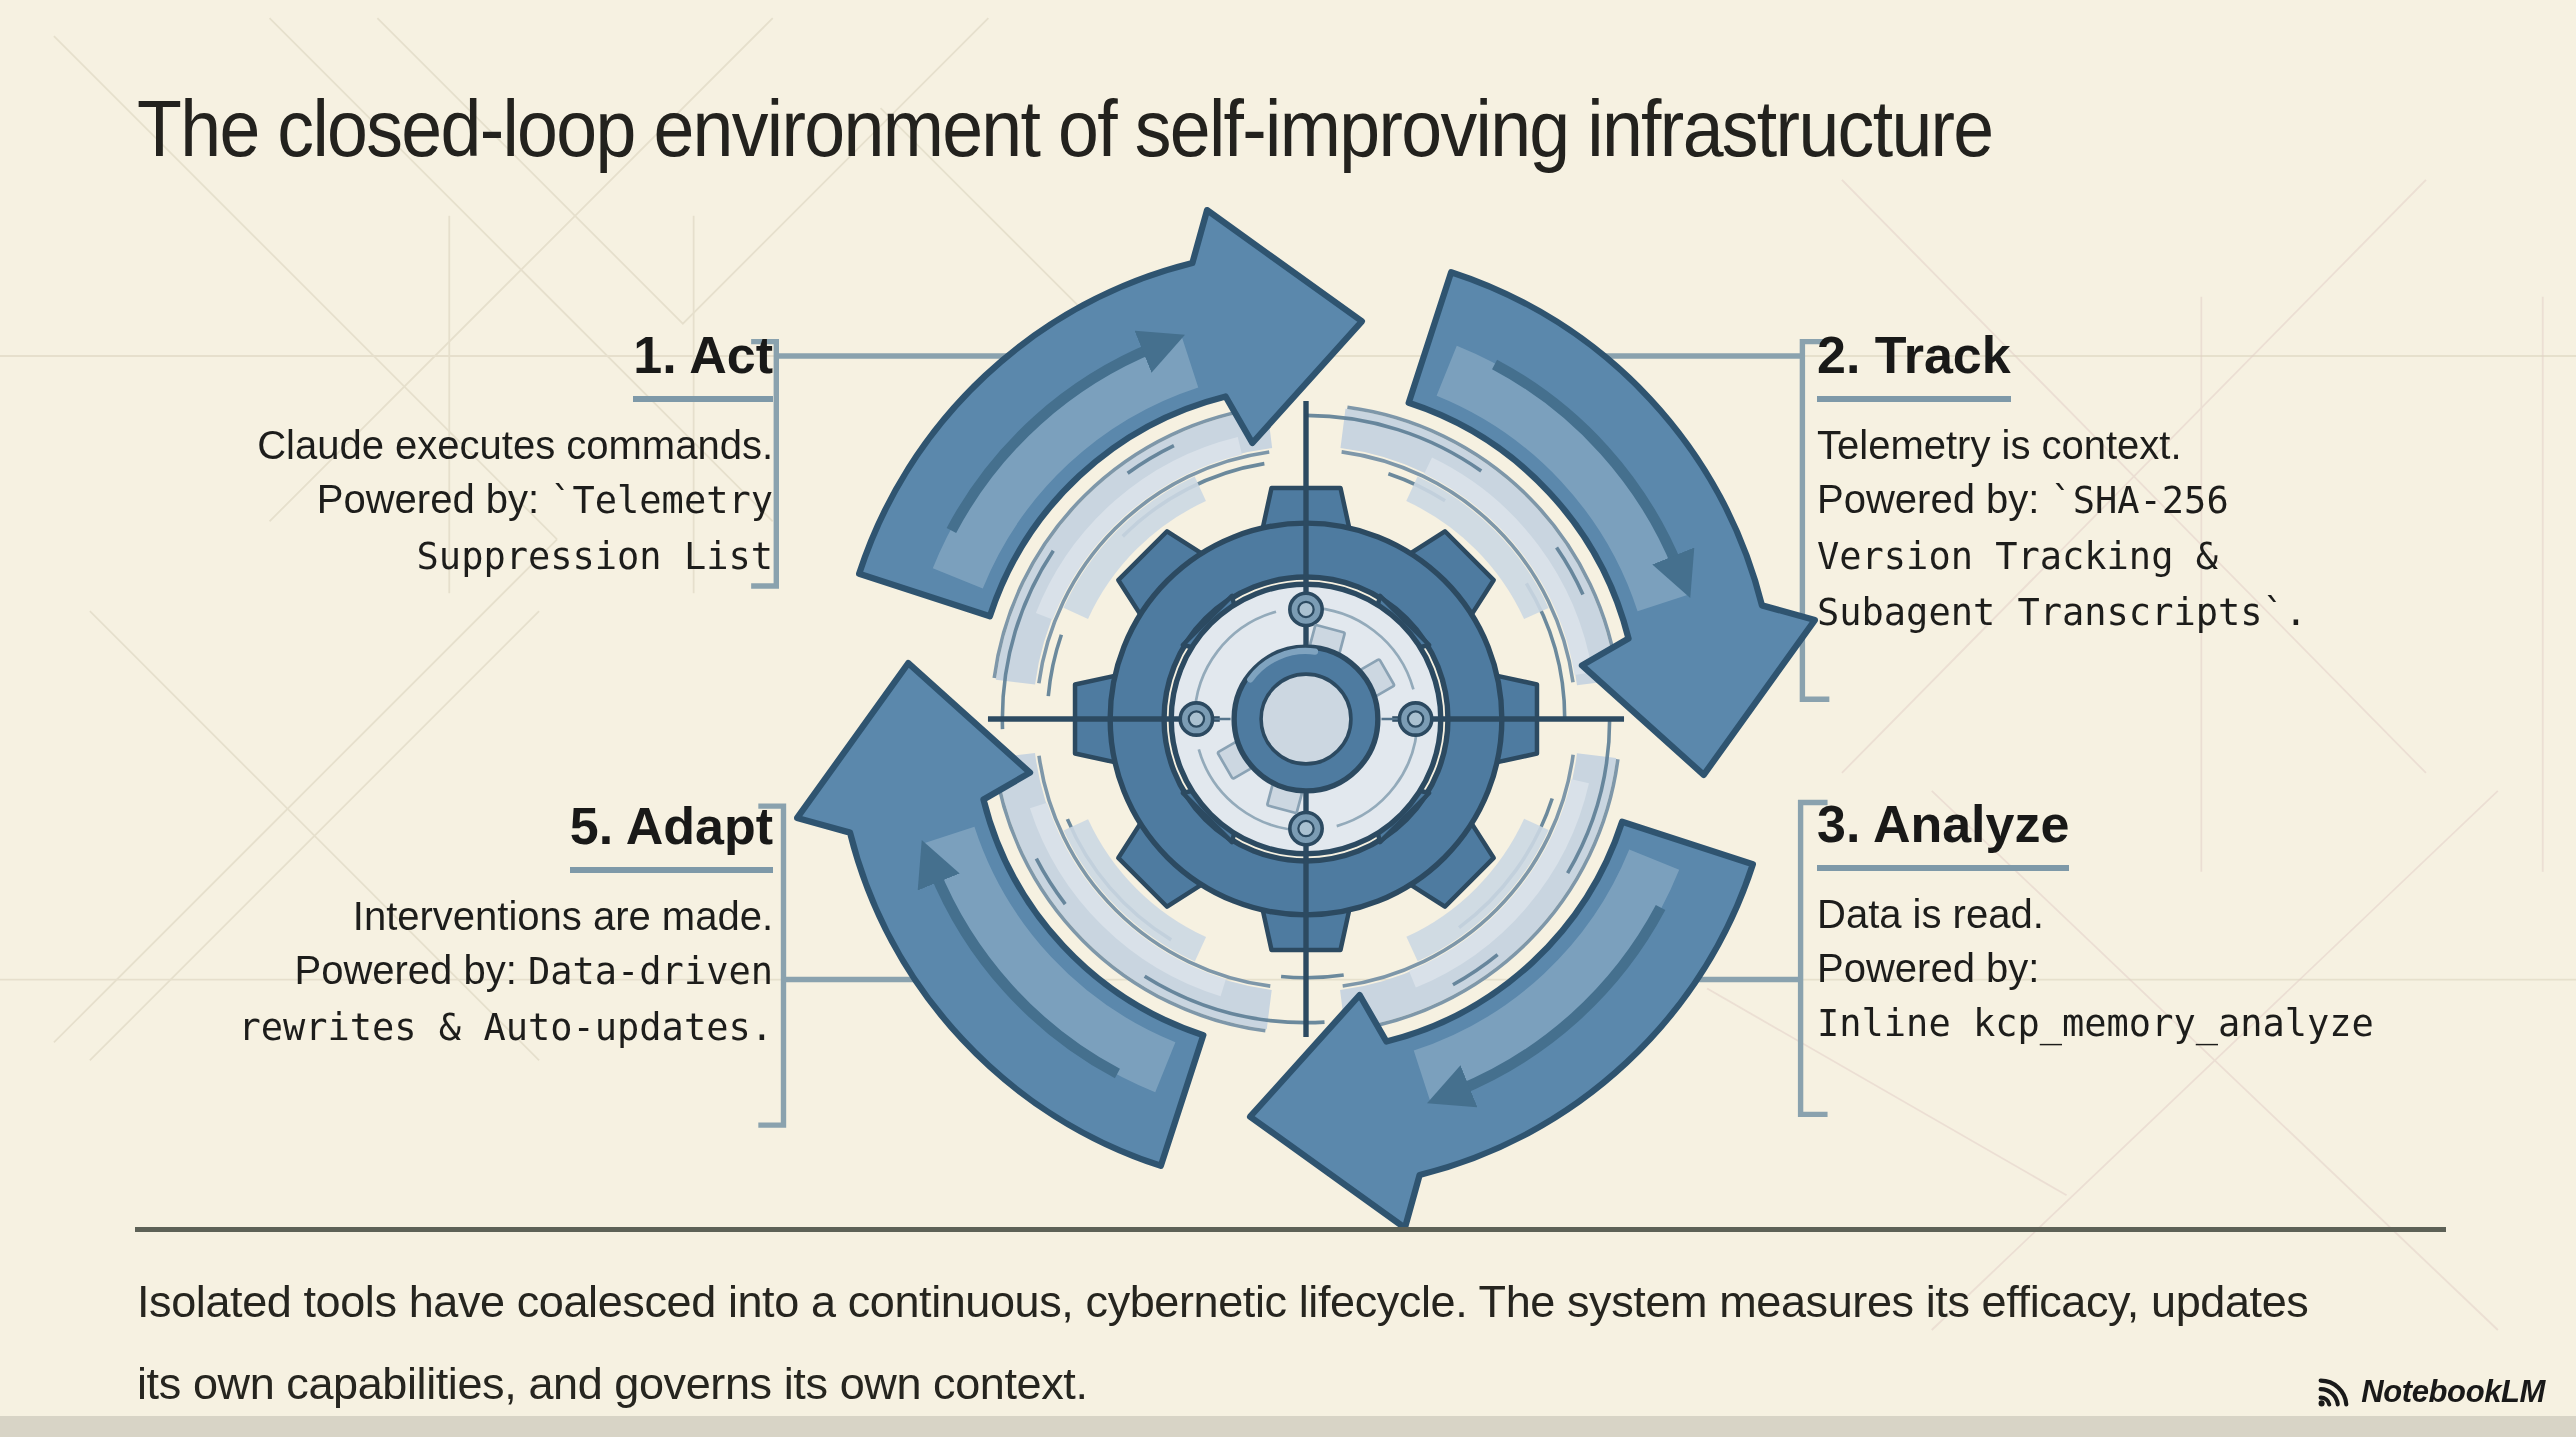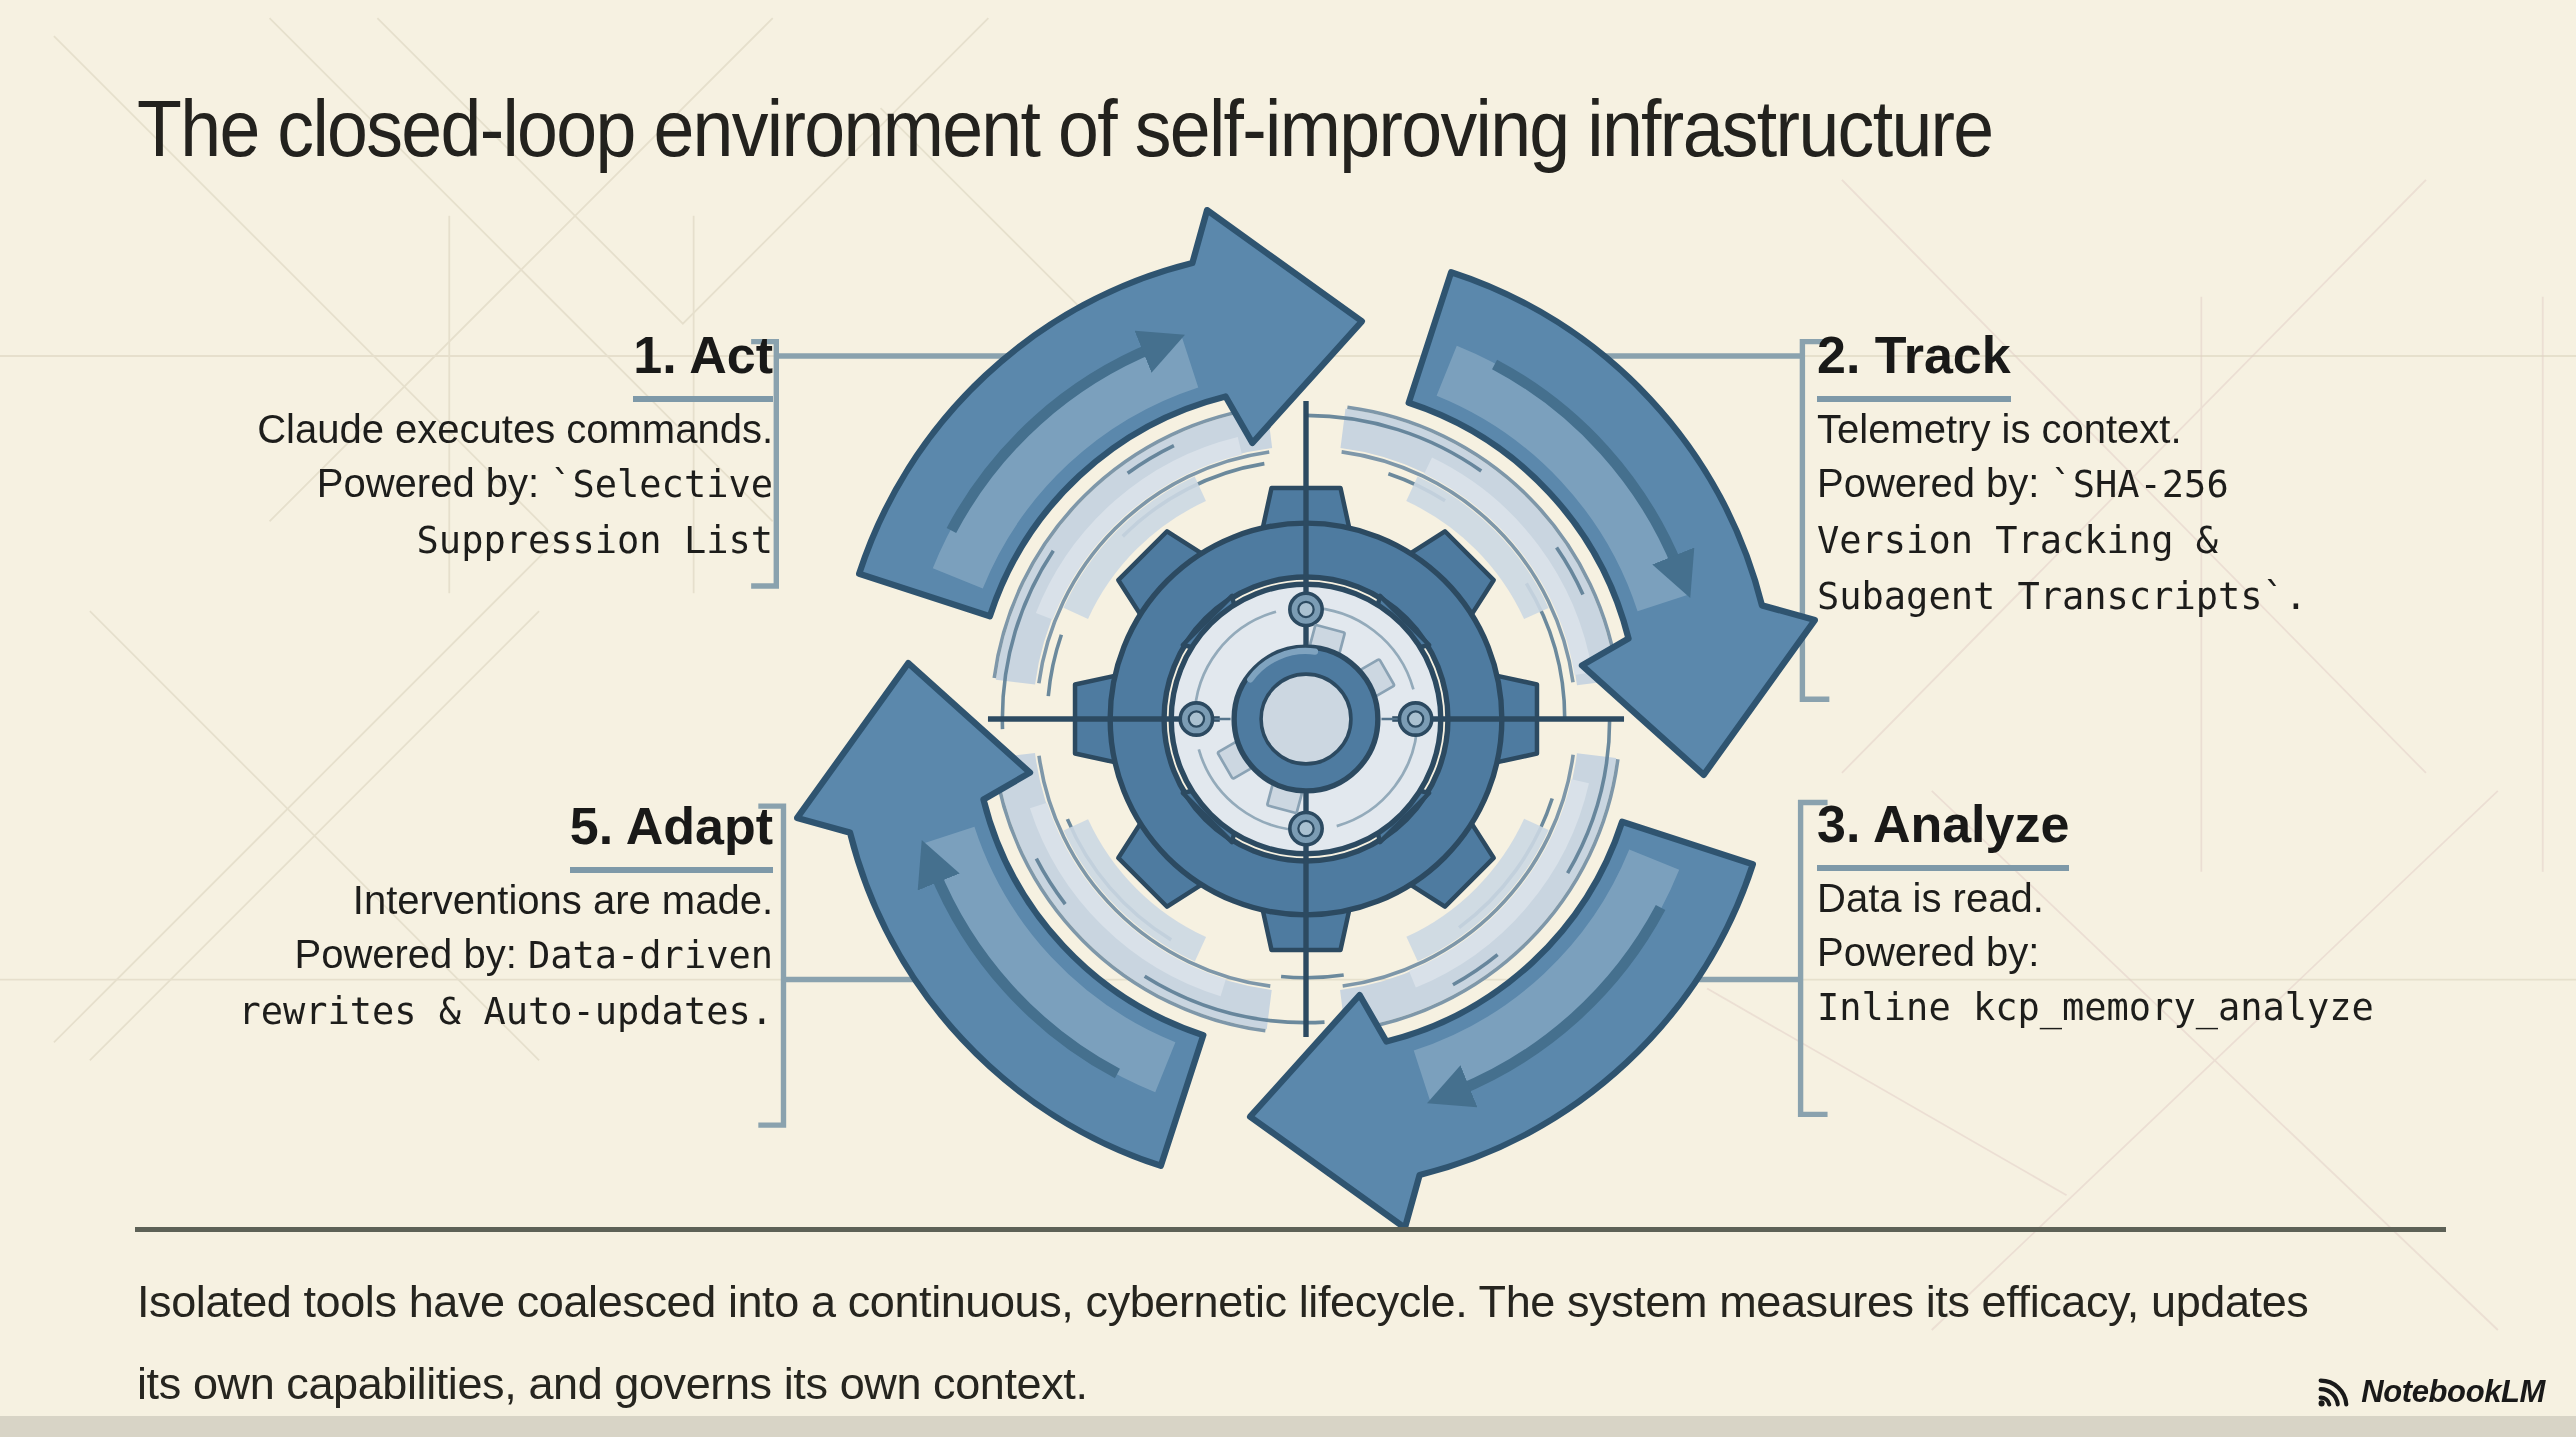--- a/index.html
+++ b/index.html
@@ -15,21 +15,21 @@
   
   .title{
     position:absolute;left:137px;top:83px;z-index:3;
     font-size:79px;font-weight:500;letter-spacing:-1.8px;color:#23221e;
     transform:scaleX(.93);transform-origin:left top;white-space:nowrap;
   }
   
   .step{position:absolute;z-index:3;}
   .step .head{font-size:52px;font-weight:bold;color:#191918;
     display:inline-block;border-bottom:6.3px solid #7e99a8;padding-bottom:10.8px;}
-  .step .body{font-size:40px;line-height:54px;color:#1d1d1b;}
+  .step .body{margin-top:16px;font-size:40px;line-height:54px;color:#1d1d1b;}
   .mono{font-family:"DejaVu Sans Mono","Liberation Mono",monospace;font-size:37px;}
   .right{text-align:right;}
   .step-act{top:325px;right:1803px;width:575px;}
   .step-track{top:325px;left:1817px;width:629px;}
   .step-adapt{top:796px;right:1803px;width:593px;}
   .step-analyze{top:794px;left:1817px;width:629px;}
   
   .divider{position:absolute;left:135px;top:1227px;width:2311px;height:4.5px;background:#5d6156;z-index:3;}
   .caption{
     position:absolute;left:137px;top:1261px;width:2201px;z-index:3;
@@ -185,21 +185,21 @@
       </g>
     </g>
   </svg>
 
   <div class="title">The closed-loop environment of self-improving infrastructure</div>
 
   <div class="step step-act right">
     <span class="head">1. Act</span>
     <div class="body">
       <span>Claude executes commands.</span><br>
-      <span>Powered by: </span><span class="mono">`Selective</span><br>
+      <span>Powered by: </span><span class="mono">`Telemetry</span><br>
       <span class="mono">Suppression List</span>
     </div>
   </div>
 
   <div class="step step-track">
     <span class="head">2. Track</span>
     <div class="body">
       <span>Telemetry is context.</span><br>
       <span>Powered by: </span><span class="mono">`SHA-256</span><br>
       <span class="mono">Version Tracking &amp;</span><br>

